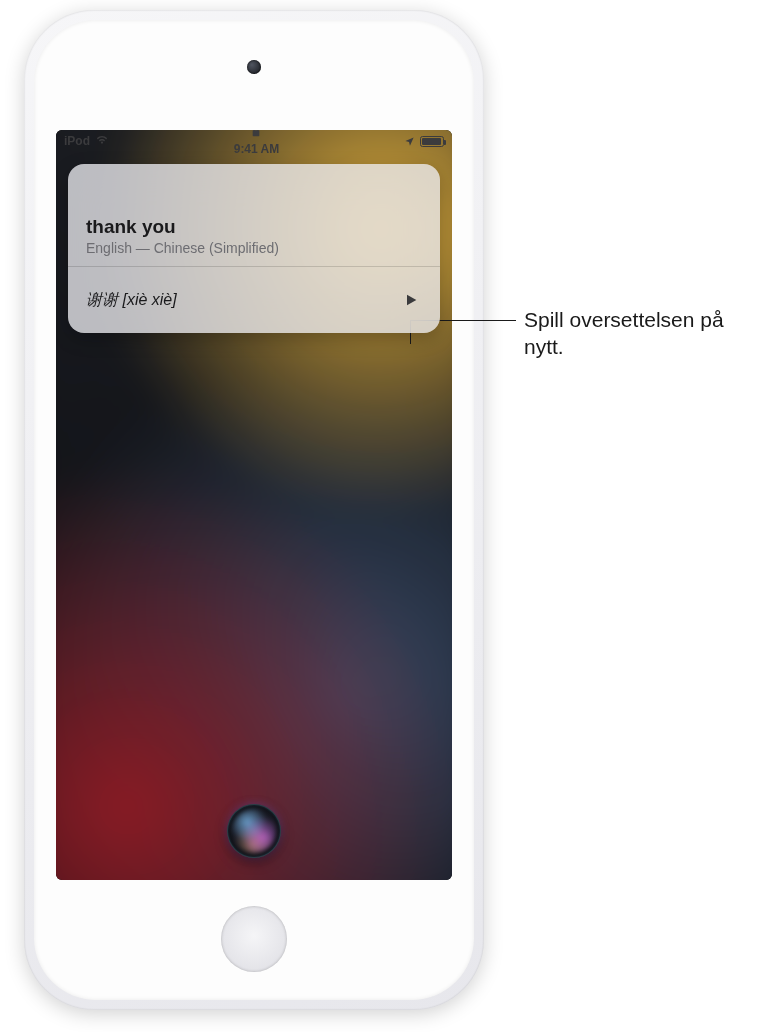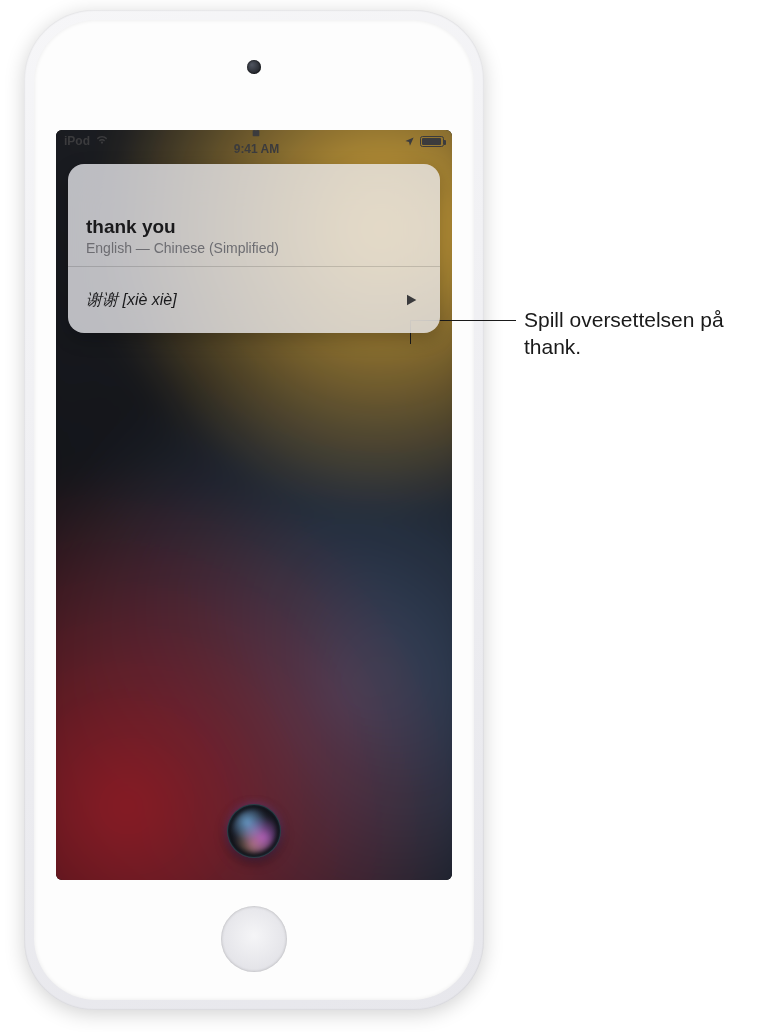--- a/index.html
+++ b/index.html
@@ -294,13 +294,13 @@
       </div>
 
       <div class="siri-orb"></div>
     </div>
 
     <div class="home-button"></div>
   </div>
 </div>
 
 <div class="callout"></div>
-<div class="callout-text">Spill oversettelsen på thank.</div>
+<div class="callout-text">Spill oversettelsen på nytt.</div>
 
 </body></html>

